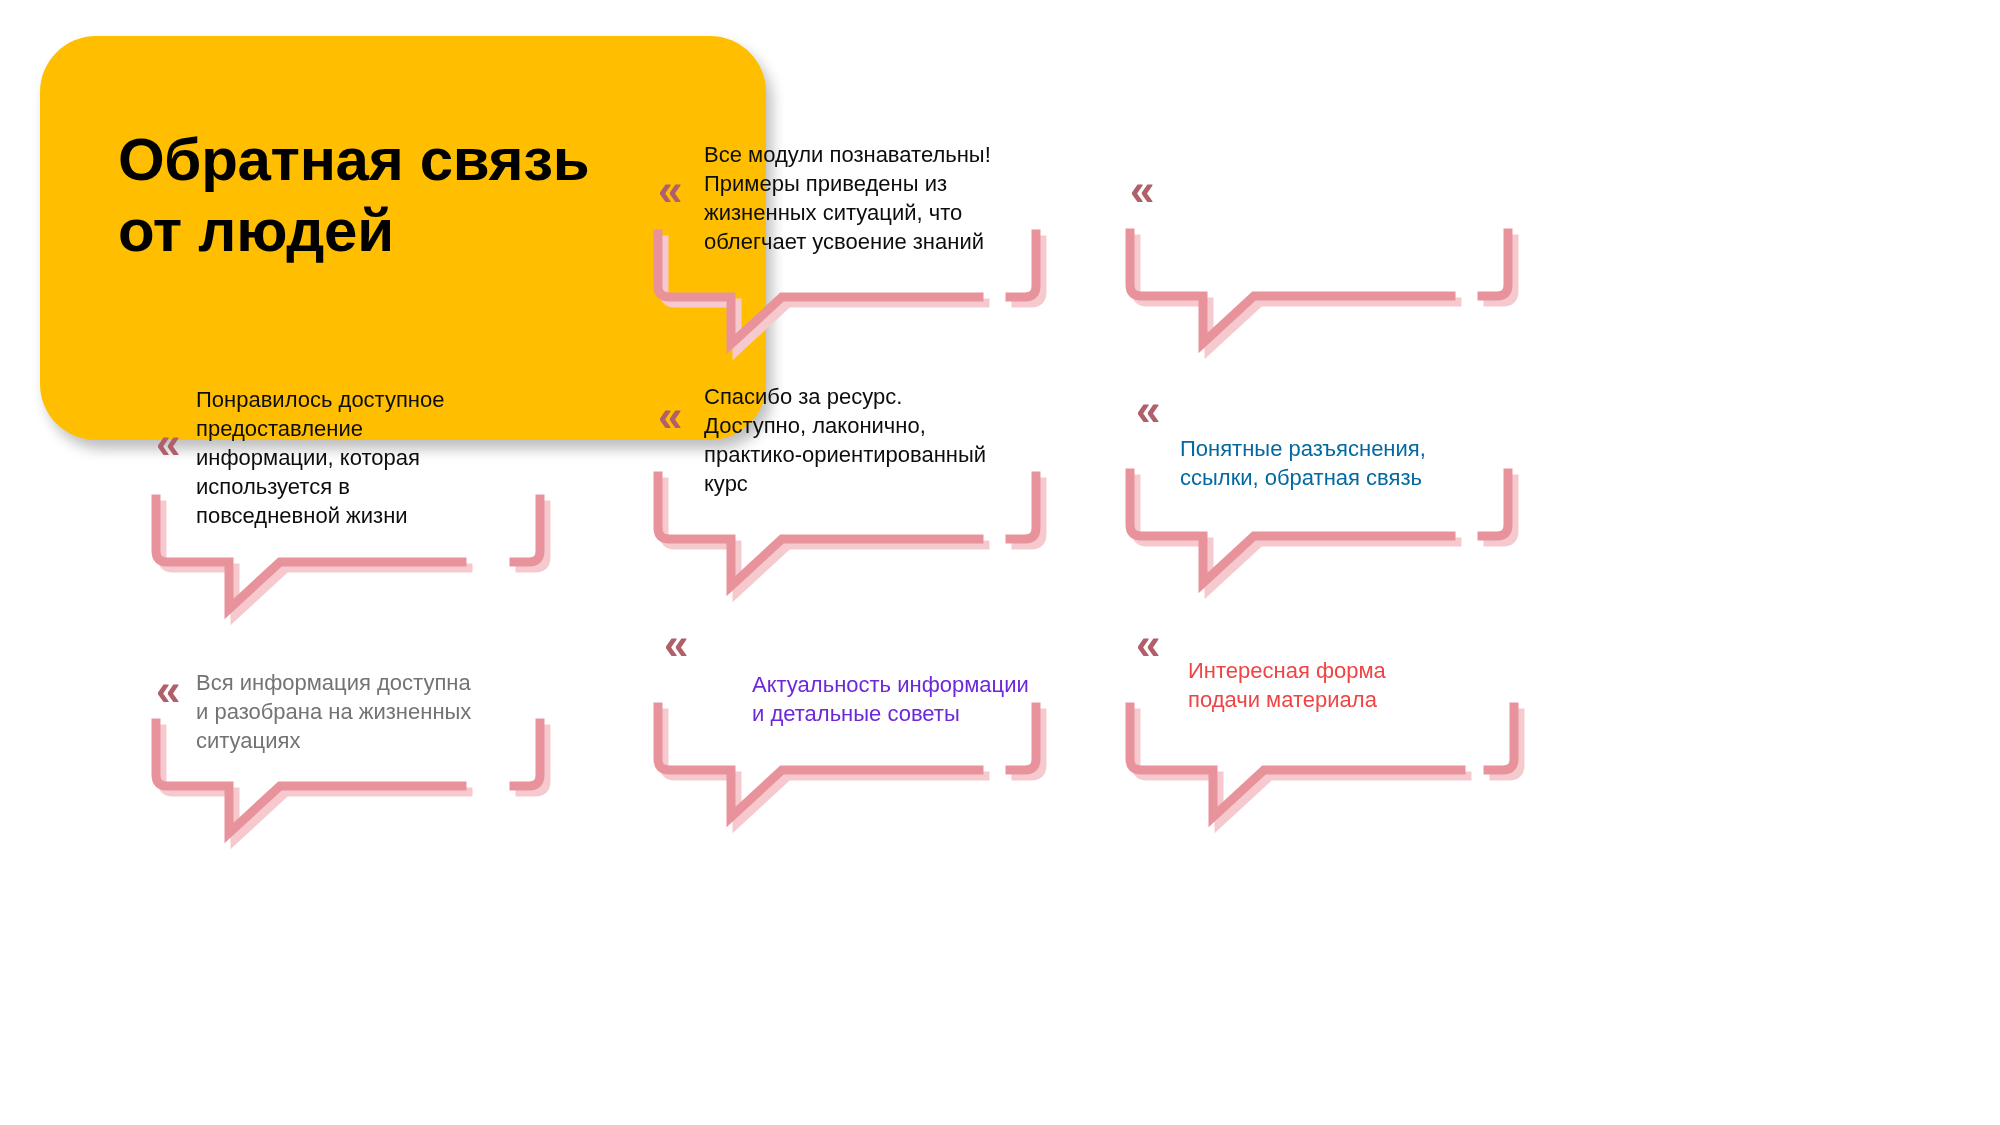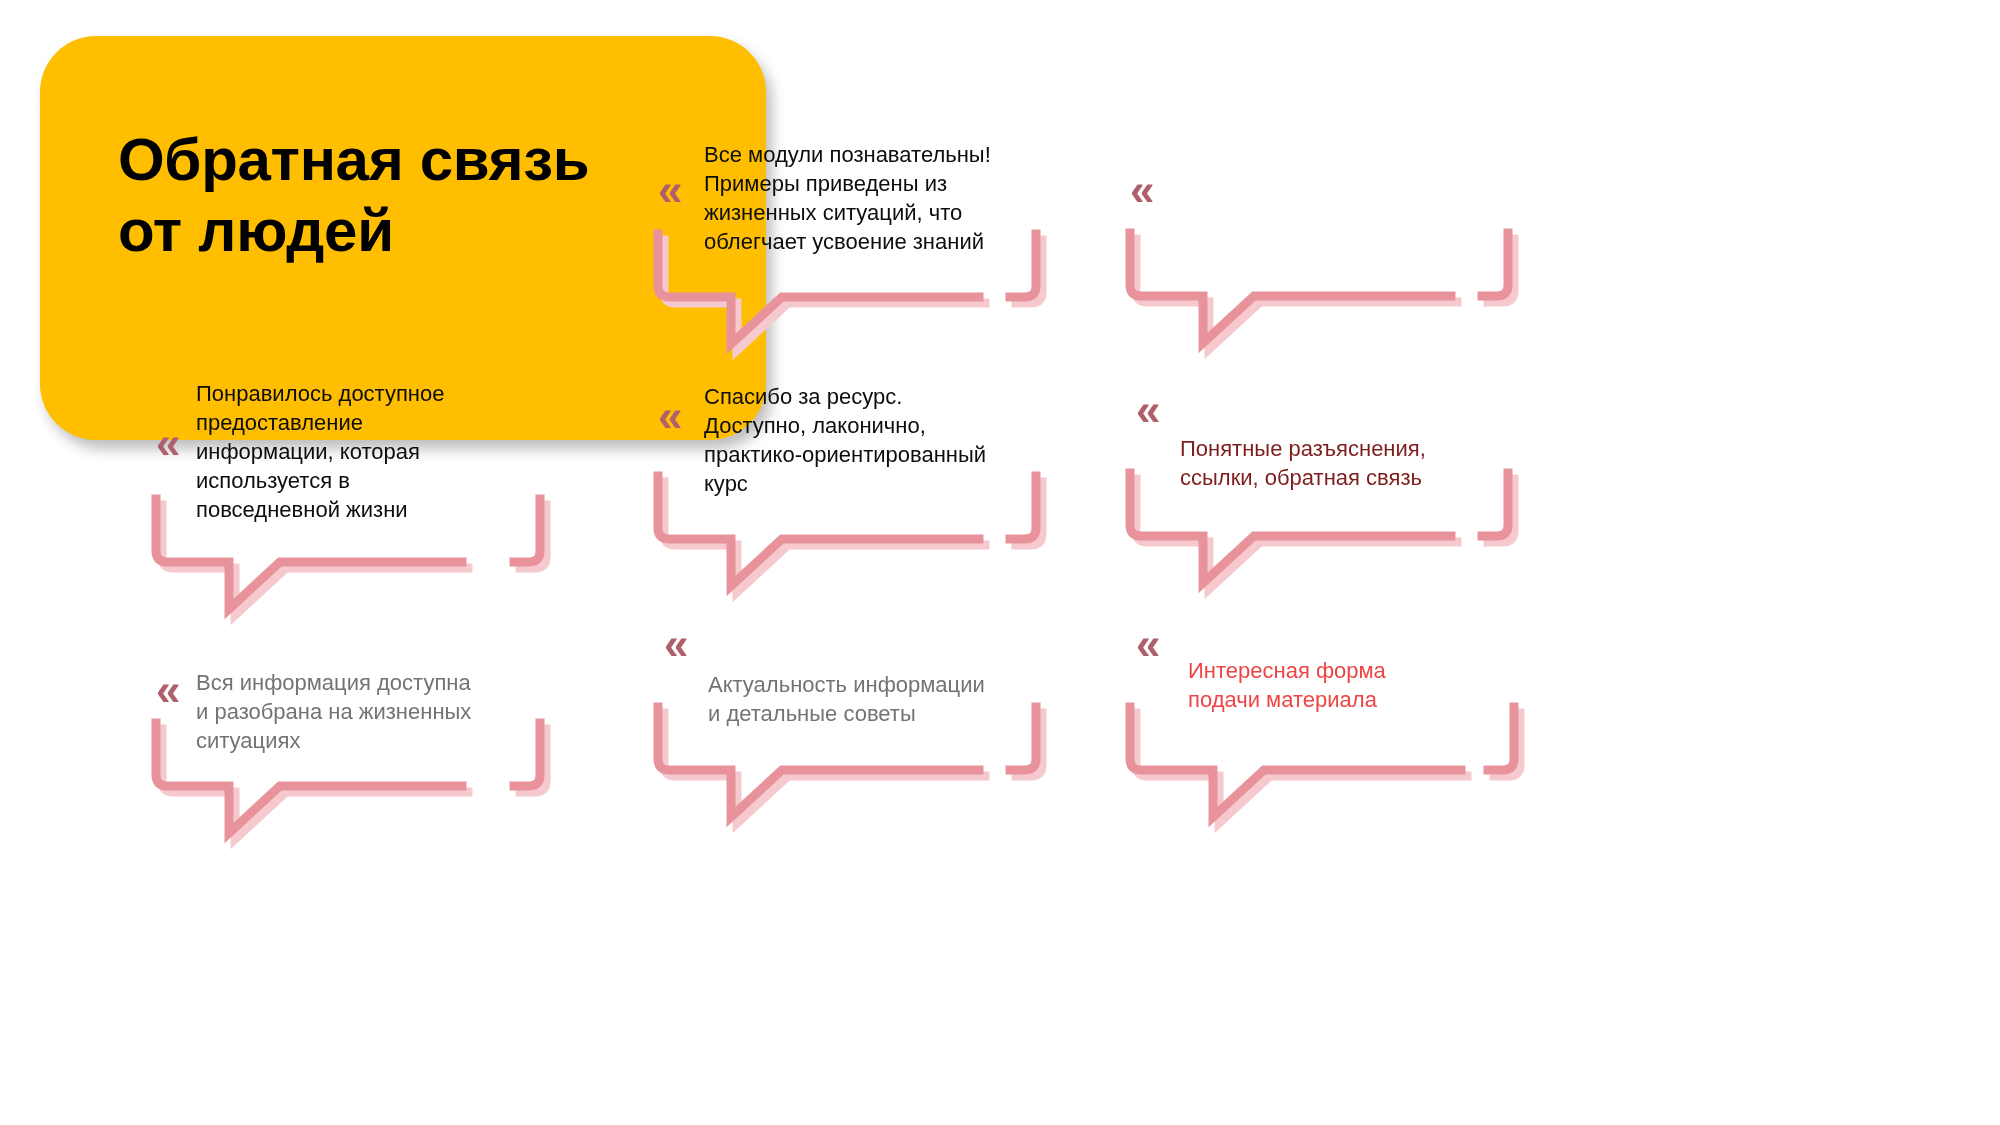--- a/index.html
+++ b/index.html
@@ -76,21 +76,21 @@
   #quote-0 { left: 650px; top: 140px;  width: 400px; height: 215px; }
   #quote-0 .qmark { left: 8px;  top: 28px; }
   #quote-0 .qtext { left: 54px; top: 0px;  width: 340px; }
 
   #quote-1 { left: 1122px; top: 168px; width: 400px; height: 190px; }
   #quote-1 .qmark { left: 8px;  top: 0px; }
   #quote-1 .qtext { left: 54px; top: 28px; width: 340px; }
 
   #quote-2 { left: 148px;  top: 375px; width: 400px; height: 215px; }
   #quote-2 .qmark { left: 8px;  top: 46px; }
-  #quote-2 .qtext { left: 48px; top: 4px;  width: 340px; }
+  #quote-2 .qtext { left: 48px; top: 10px;  width: 340px; }
 
   #quote-3 { left: 650px;  top: 382px; width: 400px; height: 215px; }
   #quote-3 .qmark { left: 8px;  top: 12px; }
   #quote-3 .qtext { left: 54px; top: 0px;  width: 350px; }
 
   #quote-4 { left: 1122px; top: 388px; width: 400px; height: 200px; }
   #quote-4 .qmark { left: 14px; top: 0px; }
   #quote-4 .qtext { left: 58px; top: 46px; width: 340px; }
 
   #quote-5 { left: 148px;  top: 668px; width: 400px; height: 190px; }
@@ -179,21 +179,21 @@
   <div class="quote" id="quote-4">
     <svg class="bubble-svg" width="400" height="300" viewBox="0 0 400 300">
       <g fill="none" stroke-linecap="square" stroke-linejoin="miter" stroke-width="9">
         <path class="bub-shadow" stroke="#f5c9ce" d="M14 91 L14 143 Q14 154 25 154 L87 154 L87 201 L138 154 L335 154"></path>
         <path class="bub-shadow" stroke="#f5c9ce" d="M392 91 L392 143 Q392 154 381 154 L366 154"></path>
         <path class="bub-main" stroke="#e8939b" d="M8 85 L8 137 Q8 148 19 148 L81 148 L81 195 L132 148 L329 148"></path>
         <path class="bub-main" stroke="#e8939b" d="M386 85 L386 137 Q386 148 375 148 L360 148"></path>
       </g>
     </svg>
     <span class="qmark" style="color: rgb(176, 96, 107);">«</span>
-    <p class="qtext" style="color: #7f1d1d;">Понятные разъяснения,
+    <p class="qtext" style="color: #0369a1;">Понятные разъяснения,
 ссылки, обратная связь</p>
   </div>
 
   <div class="quote" id="quote-5">
     <svg class="bubble-svg" width="400" height="300" viewBox="0 0 400 300">
       <g fill="none" stroke-linecap="square" stroke-linejoin="miter" stroke-width="9">
         <path class="bub-shadow" stroke="#f5c9ce" d="M14 61 L14 113 Q14 124 25 124 L87 124 L87 171 L138 124 L320 124"></path>
         <path class="bub-shadow" stroke="#f5c9ce" d="M398 61 L398 113 Q398 124 387 124 L372 124"></path>
         <path class="bub-main" stroke="#e8939b" d="M8 55 L8 107 Q8 118 19 118 L81 118 L81 165 L132 118 L314 118"></path>
         <path class="bub-main" stroke="#e8939b" d="M392 55 L392 107 Q392 118 381 118 L366 118"></path>
@@ -208,21 +208,21 @@
   <div class="quote" id="quote-6">
     <svg class="bubble-svg" width="400" height="300" viewBox="0 0 400 300">
       <g fill="none" stroke-linecap="square" stroke-linejoin="miter" stroke-width="9">
         <path class="bub-shadow" stroke="#f5c9ce" d="M14 91 L14 143 Q14 154 25 154 L87 154 L87 201 L138 154 L335 154"></path>
         <path class="bub-shadow" stroke="#f5c9ce" d="M392 91 L392 143 Q392 154 381 154 L366 154"></path>
         <path class="bub-main" stroke="#e8939b" d="M8 85 L8 137 Q8 148 19 148 L81 148 L81 195 L132 148 L329 148"></path>
         <path class="bub-main" stroke="#e8939b" d="M386 85 L386 137 Q386 148 375 148 L360 148"></path>
       </g>
     </svg>
     <span class="qmark" style="color: rgb(176, 96, 107);">«</span>
-    <p class="qtext" style="color: #737373;">Актуальность информации
+    <p class="qtext" style="color: #6d28d9; margin-left: 44px;">Актуальность информации
 и детальные советы</p>
   </div>
 
   <div class="quote" id="quote-7">
     <svg class="bubble-svg" width="400" height="300" viewBox="0 0 400 300">
       <g fill="none" stroke-linecap="square" stroke-linejoin="miter" stroke-width="9">
         <path class="bub-shadow" stroke="#f5c9ce" d="M14 91 L14 143 Q14 154 25 154 L97 154 L97 201 L148 154 L345 154"></path>
         <path class="bub-shadow" stroke="#f5c9ce" d="M398 91 L398 143 Q398 154 387 154 L372 154"></path>
         <path class="bub-main" stroke="#e8939b" d="M8 85 L8 137 Q8 148 19 148 L91 148 L91 195 L142 148 L339 148"></path>
         <path class="bub-main" stroke="#e8939b" d="M392 85 L392 137 Q392 148 381 148 L366 148"></path>

